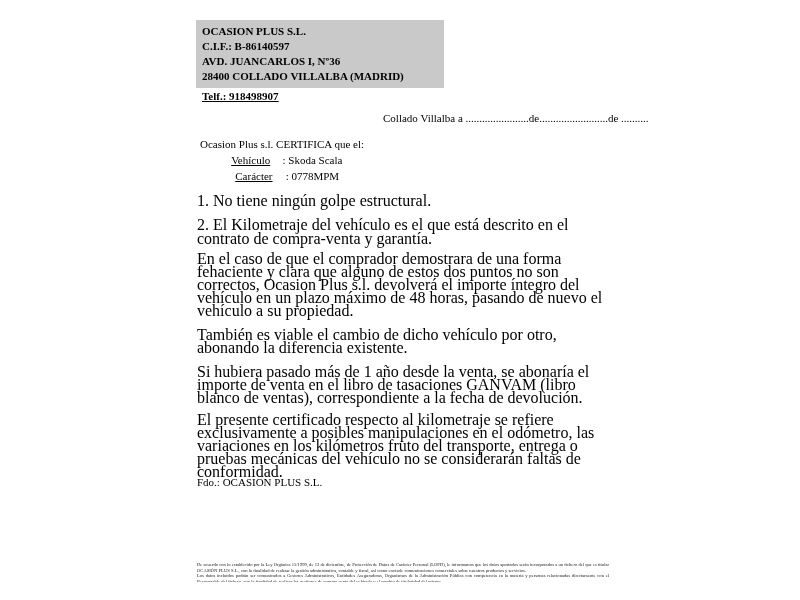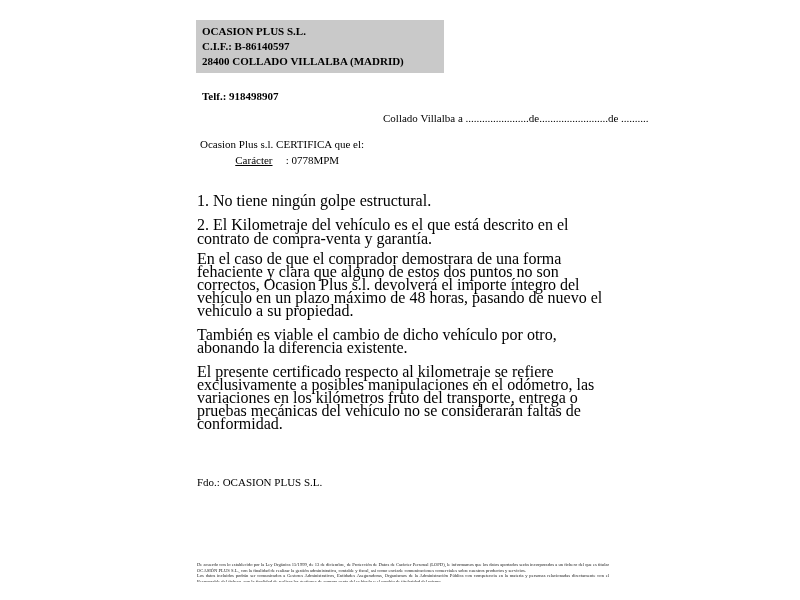--- a/index.html
+++ b/index.html
@@ -31,20 +31,21 @@
     line-height: 15px;
     white-space: nowrap;
   }
   .phone-line {
     position: absolute;
     left: 202px;
     top: 89px;
     font-weight: bold;
     font-size: 11px;
     line-height: 15px;
+    text-decoration: underline;
   }
   .date-line {
     position: absolute;
     left: 383px;
     top: 112px;
     font-size: 11px;
     white-space: nowrap;
   }
   .certify-block {
     position: absolute;
@@ -98,42 +99,48 @@
   .legal-line { margin: 0; }
 </style>
 </head>
 <body>
 
 <div class="page">
 
   <div class="header-box">
     <div class="header-line">OCASION PLUS S.L.</div>
     <div class="header-line">C.I.F.: B-86140597</div>
+    <div class="header-line">AVD. JUANCARLOS I, Nº36</div>
     <div class="header-line">28400 COLLADO VILLALBA (MADRID)</div>
   </div>
   <div class="phone-line">Telf.: 918498907</div>
 
   <div class="date-line">Collado Villalba a .......................de.........................de ..........</div>
 
   <div class="certify-block">
     <div>Ocasion Plus s.l. CERTIFICA que el:</div>
+    <div class="field-row">
+      <span class="field-label">Vehículo</span>
+      <span>: Skoda Scala</span>
+    </div>
     <div class="field-row">
       <span class="field-label">Carácter</span>
       <span>: 0778MPM</span>
     </div>
   </div>
 
   <div class="clauses">
     <p class="clause">1. No tiene ningún golpe estructural.</p>
     <p class="clause">2. El Kilometraje del vehículo es el que está descrito en el contrato de compra-venta y garantía.</p>
   </div>
 
   <div class="paragraphs">
     <p class="para para-gap">En el caso de que el comprador demostrara de una forma fehaciente y clara que alguno de estos dos puntos no son correctos, Ocasion Plus s.l. devolverá el importe íntegro del vehículo en un plazo máximo de 48 horas, pasando de nuevo el vehículo a su propiedad.</p>
     <p class="para para-gap">También es viable el cambio de dicho vehículo por otro, abonando la diferencia existente.</p>
+    <p class="para">Si hubiera pasado más de  1 año desde la venta, se abonaría el importe de venta en el libro de tasaciones GANVAM (libro blanco de ventas), correspondiente a la fecha de devolución.</p>
     <p class="para">El presente certificado respecto al kilometraje se refiere exclusivamente a posibles manipulaciones en el odómetro, las variaciones en los kilómetros fruto del transporte, entrega o pruebas mecánicas del vehículo no se considerarán faltas de conformidad.</p>
   </div>
 
   <div class="signature">Fdo.: OCASION PLUS S.L.</div>
 
   <div class="legal-footer">
     <p class="legal-line">De acuerdo con lo establecido por la Ley Orgánica 15/1999, de 13 de diciembre, de Protección de Datos de Carácter Personal (LOPD), le informamos que los datos aportados serán incorporados a un fichero del que es titular OCASIÓN PLUS S.L., con la finalidad de realizar la gestión administrativa, contable y fiscal, así como enviarle comunicaciones comerciales sobre nuestros productos y servicios.</p>
     <p class="legal-line">Los datos incluidos podrán ser comunicados a Gestores Administrativos, Entidades Aseguradoras, Organismos de la Administración Pública con competencia en la materia y personas relacionadas directamente con el Responsable del fichero, con la finalidad de realizar las gestiones de compra venta del vehículo y el cambio de titularidad del mismo.</p>
     <p class="legal-line">Asimismo, declara haber sido informado de la posibilidad de ejercer los derechos de acceso, rectificación, cancelación y oposición de sus datos en el domicilio fiscal de OCASIÓN PLUS, S.L., sito en AVDA. JUAN CARLOS I, 36 - 28400 COLLADO VILLALBA – MADRID. Inscrita en el Registro Mercantil de Madrid Tomo I.50, Inscripción L, Hoja M 511731</p>
   </div>

